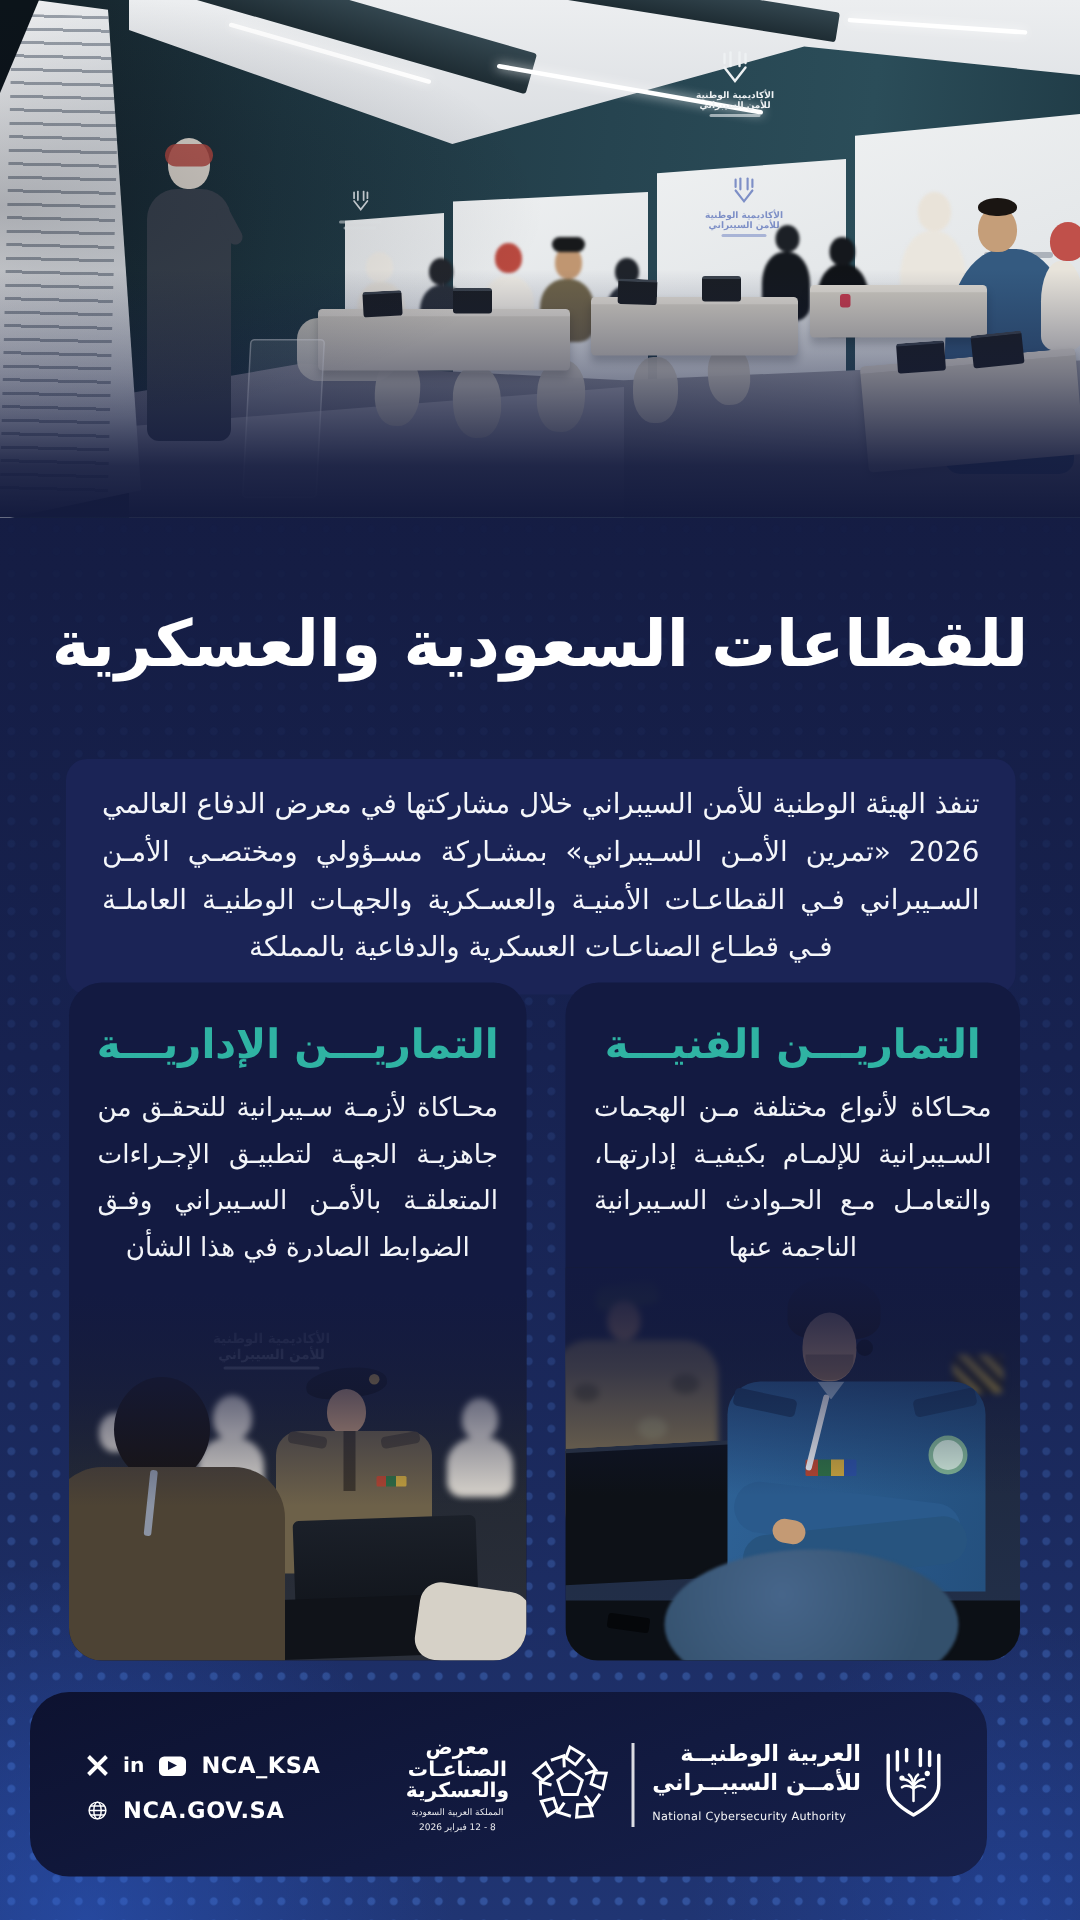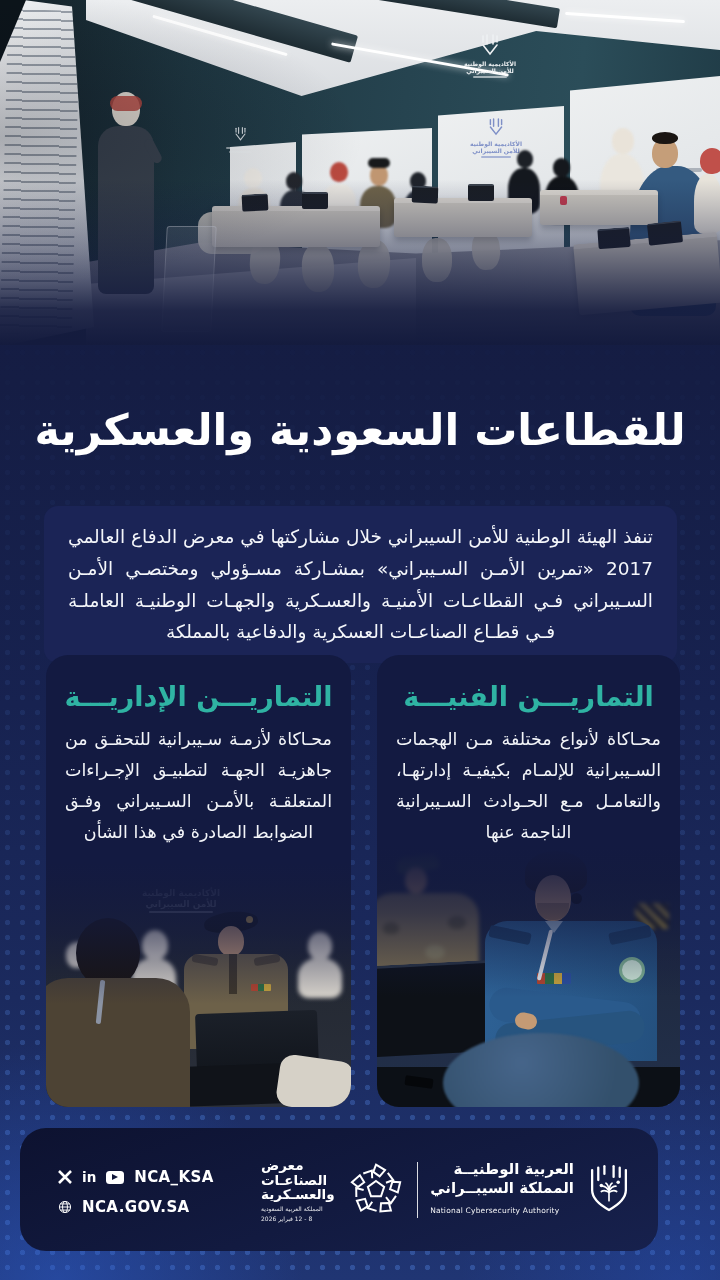--- a/index.html
+++ b/index.html
@@ -87,21 +87,21 @@
   
   .footer-panel{position:absolute;left:20px;top:1128px;width:638px;height:123px;z-index:1;
     border-radius:26px;background:linear-gradient(160deg,#0d1230 0%,#121a40 55%,#17214d 100%);}
   .social-block{position:absolute;left:38px;top:38px;color:#fff;}
   .social-row{display:flex;align-items:center;gap:10px;height:22px;margin-bottom:8px;}
   .social-row .txt{font-size:15px;letter-spacing:.4px;font-weight:600;color:#fff;}
   .yt-ic{width:18px;height:13px;background:#fff;border-radius:3.5px;display:flex;align-items:center;justify-content:center;}
   .yt-ic i{display:block;width:0;height:0;border-left:6px solid #10173a;border-top:3.5px solid transparent;border-bottom:3.5px solid transparent;}
   .in-ic{font-size:13.5px;font-weight:800;color:#fff;font-family:"DejaVu Sans",sans-serif;}
   .logos-block{position:absolute;right:26px;top:18px;height:88px;display:flex;align-items:center;gap:12px;color:#fff;}
-  .wds-text{text-align:left;direction:rtl;font-weight:700;font-size:13.5px;line-height:14.5px;}
+  .wds-text{text-align:center;direction:rtl;font-weight:700;font-size:13.5px;line-height:14.5px;}
   .wds-sub{font-size:6px;font-weight:400;margin-top:3px;line-height:7px;opacity:.9;}
   .v-divider{width:1.5px;height:56px;background:rgba(255,255,255,.85);}
   .nca-text{text-align:right;direction:rtl;font-weight:700;font-size:15px;line-height:19px;}
   .nca-en{font-size:7.5px;font-weight:400;letter-spacing:.2px;direction:ltr;text-align:left;margin-top:3px;opacity:.95;}
 </style>
 </head>
 <body>
 
 <div class="poster">
   <div class="dots-layer"></div>
@@ -247,21 +247,21 @@
       <div class="abs" style="left:148px;top:138px;width:10px;height:26px;background:#3a434e;border-radius:5px;transform:rotate(-28deg);"></div>
     </div>
     <div class="podium"></div>
 
     <div class="hero-fade"></div>
   </section>
 
   <h2 class="title-white">للقطاعات السعودية والعسكرية</h2>
 
   <div class="intro-box">
-    <p>تنفذ الهيئة الوطنية للأمن السيبراني خلال مشاركتها في معرض الدفاع العالمي 2017 «تمرين الأمـن السـيبراني» بمشـاركة مسـؤولي ومختصـي الأمـن السـيبراني فـي القطاعـات الأمنيـة والعسـكرية والجهـات الوطنيـة العاملـة فـي قطـاع الصناعـات العسكرية والدفاعية بالمملكة</p>
+    <p>تنفذ الهيئة الوطنية للأمن السيبراني خلال مشاركتها في معرض الدفاع العالمي 2026 «تمرين الأمـن السـيبراني» بمشـاركة مسـؤولي ومختصـي الأمـن السـيبراني فـي القطاعـات الأمنيـة والعسـكرية والجهـات الوطنيـة العاملـة فـي قطـاع الصناعـات العسكرية والدفاعية بالمملكة</p>
   </div>
 
   <article class="card card-tech">
     <h3 class="card-title">التماريـــن الفنيـــة</h3>
     <p class="card-body">محـاكاة لأنواع مختلفة مـن الهجمات السـيبرانية للإلمـام بكيفيـة إدارتهـا، والتعامـل مـع الحـوادث السـيبرانية الناجمة عنها</p>
     <div class="card-photo" style="height:262px;background:linear-gradient(180deg,#141b33,#1f2940 40%,#22304a);">
 
       <div class="pn blur2">
         <div class="abs" style="left:20px;top:10px;width:42px;height:16px;background:#3b4a2f;border-radius:8px 8px 4px 4px;transform:rotate(-8deg);"></div>
         <div class="ph" style="left:28px;top:22px;width:22px;height:26px;background:#b08760;"></div>
@@ -362,21 +362,21 @@
           </g>
         </svg>
         <span class="txt">NCA.GOV.SA</span>
       </div>
     </div>
 
     <div class="logos-block">
       <div class="wds-text">
         <div>معرض</div>
         <div>الصناعـات</div>
-        <div>والعسـكرية</div>
+        <div>والعسكرية</div>
         <div class="wds-sub">المملكة العربية السعودية</div>
         <div class="wds-sub">8 - 12 فبراير 2026</div>
       </div>
       <svg width="58" height="58" viewBox="0 0 64 64">
         <g fill="none" stroke="#fff" stroke-width="2.2">
           <polygon points="32,22 41,28.5 37.5,39 26.5,39 23,28.5"></polygon>
           <g>
               <path d="M32 4 L42 10 L36 17 L29 12 Z M45 13 L51 21 L43 24"></path>
             </g>
           <g transform="rotate(72 32 32)">
@@ -389,21 +389,21 @@
               <path d="M32 4 L42 10 L36 17 L29 12 Z M45 13 L51 21 L43 24"></path>
             </g>
           <g transform="rotate(288 32 32)">
               <path d="M32 4 L42 10 L36 17 L29 12 Z M45 13 L51 21 L43 24"></path>
             </g>
         </g>
       </svg>
       <div class="v-divider"></div>
       <div class="nca-text">
         <div>العربية الوطنيــة</div>
-        <div>المملكة السيبــراني</div>
+        <div>للأمــن السيبــراني</div>
         <div class="nca-en">National Cybersecurity Authority</div>
       </div>
       <svg width="46" height="54" viewBox="0 0 60 68">
         <g stroke="#fff" stroke-width="3" stroke-linecap="round" fill="none">
           <path d="M8 8 v26 q0 14 22 26 q22 -12 22 -26 v-26"></path>
           <path d="M16 5 v16"></path>
             <path d="M24 3 v10"></path>
             <path d="M36 3 v14"></path>
             <path d="M44 5 v12"></path>
           <g stroke-width="2.2">

